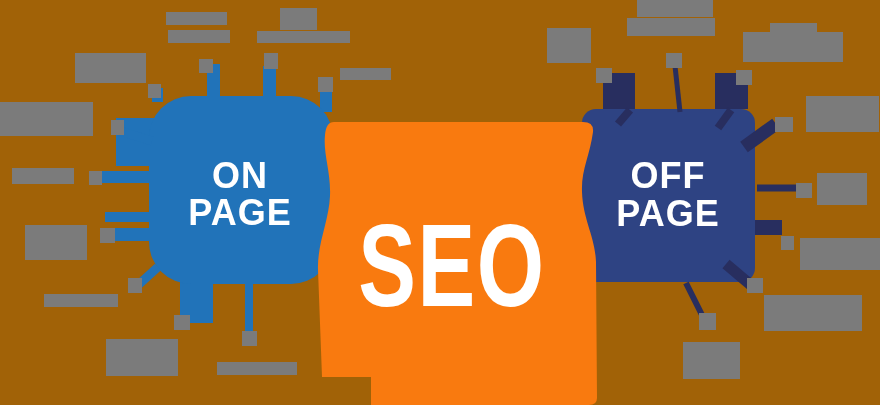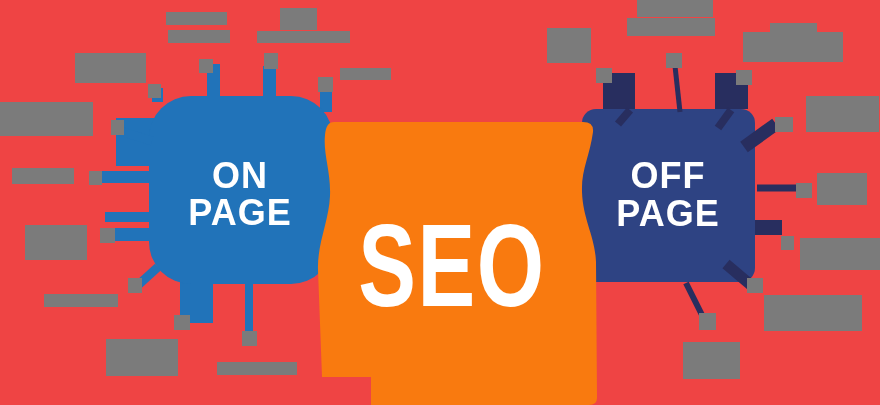--- a/index.html
+++ b/index.html
@@ -1,19 +1,19 @@
 <!DOCTYPE html>
 <html style="--blue: #2173B9; --navy: #2E4383; --navy-dark: #282E5F; --orange: #F97A0F; --gray: #7B7B7B; --white: #FFFFFF;"><head>
 <meta charset="utf-8">
 <style>
   html,body{margin:0;padding:0;background:#ffffff;}
   .stage{
     position:relative;
     width:880px;height:405px;
-    background:#ef4444;
+    background:#a16207;
     overflow:hidden;
     font-family:"Liberation Sans", sans-serif;
   }
   svg{display:block;}
   .shape-text{
     fill:var(--white,#fff);
     font-family:"Liberation Sans", sans-serif;
     font-weight:bold;
     text-anchor:middle;
     letter-spacing:1px;

